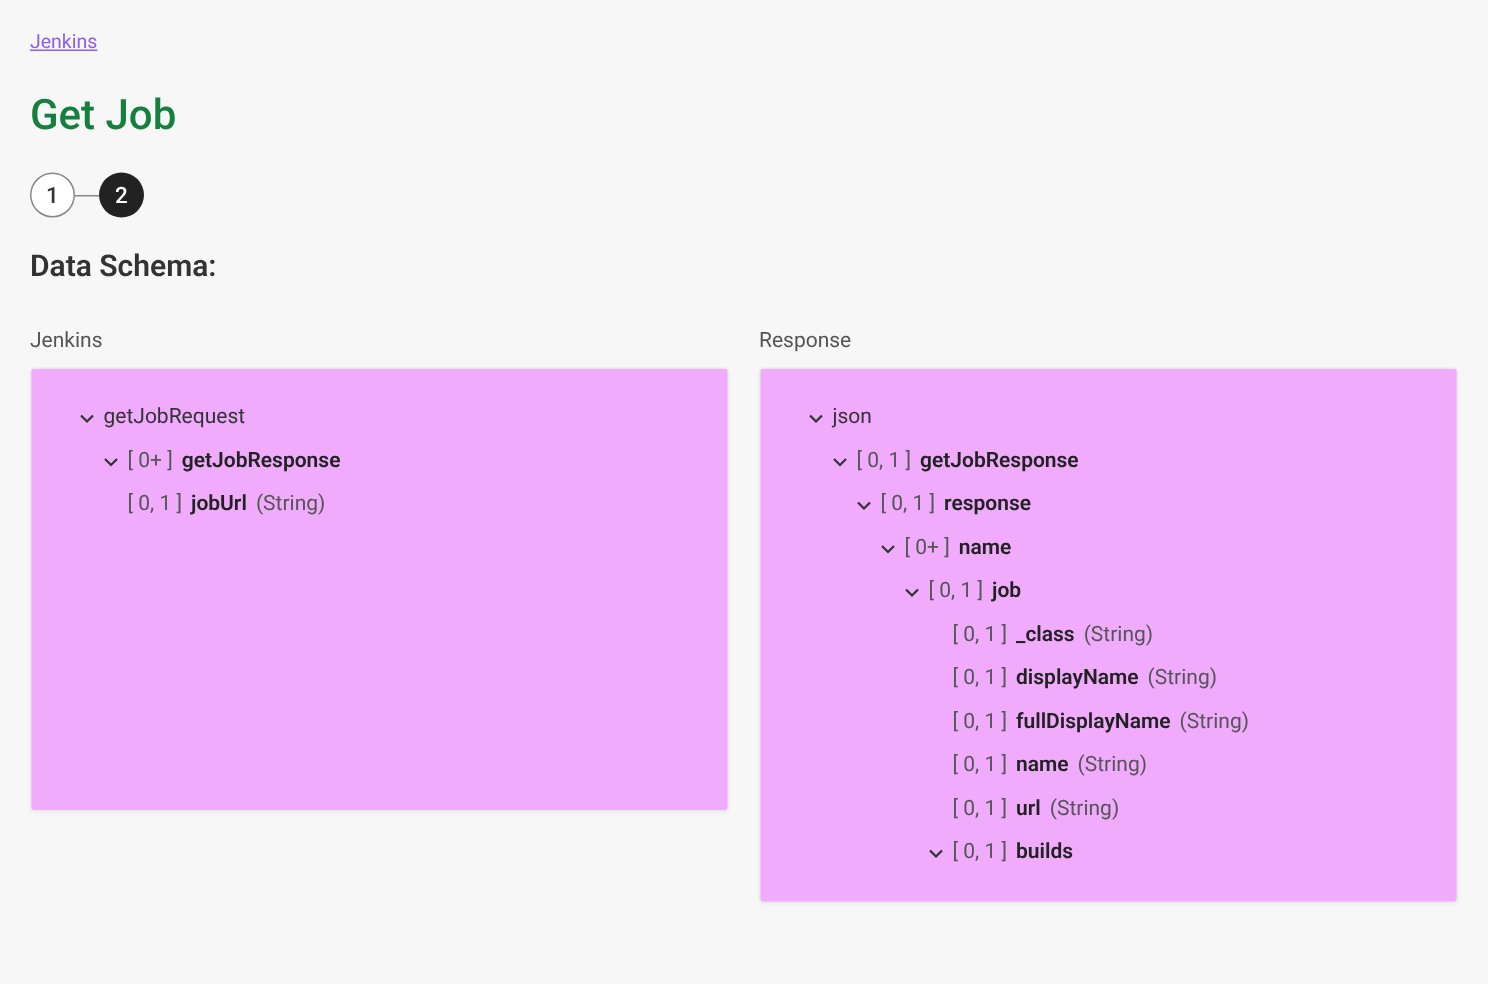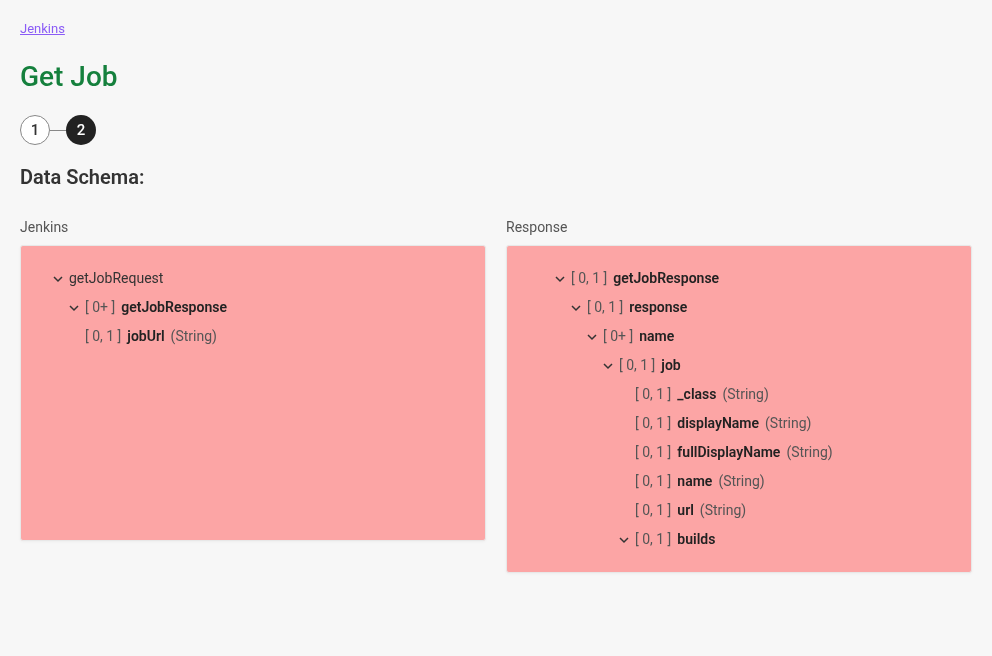--- a/index.html
+++ b/index.html
@@ -82,21 +82,21 @@
     .col {
       flex: 1;
       min-width: 0;
     }
     .col-label {
       font-size: 14px;
       color: #555;
       margin-bottom: 10px;
     }
     .panel {
-      background: #fca5a5;
+      background: #f0abfc;
       border-radius: 3px;
       border: 1px solid #e8e8e8;
       box-shadow: 0 1px 3px rgba(0,0,0,0.04);
       padding: 18px 16px;
       min-height: 296px;
     }
     .tree-row {
       display: flex;
       align-items: center;
       gap: 6px;
@@ -176,20 +176,29 @@
           <span class="node-type">(String)</span>
         </div>
       </div>
     </div>
 
     <div class="col">
       <div class="col-label">Response</div>
       <div class="panel">
         <div class="tree-row">
           <span class="indent"></span>
+          <span class="caret">
+              <svg viewBox="0 0 10 10">
+                <path d="M1 3 L5 7 L9 3" fill="none" stroke="#333" stroke-width="1.5"></path>
+              </svg>
+            </span>
+          <span>json</span>
+        </div>
+        <div class="tree-row">
+          <span class="indent"></span>
             <span class="indent"></span>
           <span class="caret">
               <svg viewBox="0 0 10 10">
                 <path d="M1 3 L5 7 L9 3" fill="none" stroke="#333" stroke-width="1.5"></path>
               </svg>
             </span>
           <span class="card-label">[ 0, 1 ]</span>
           <span class="node-name">getJobResponse</span>
         </div>
         <div class="tree-row">

